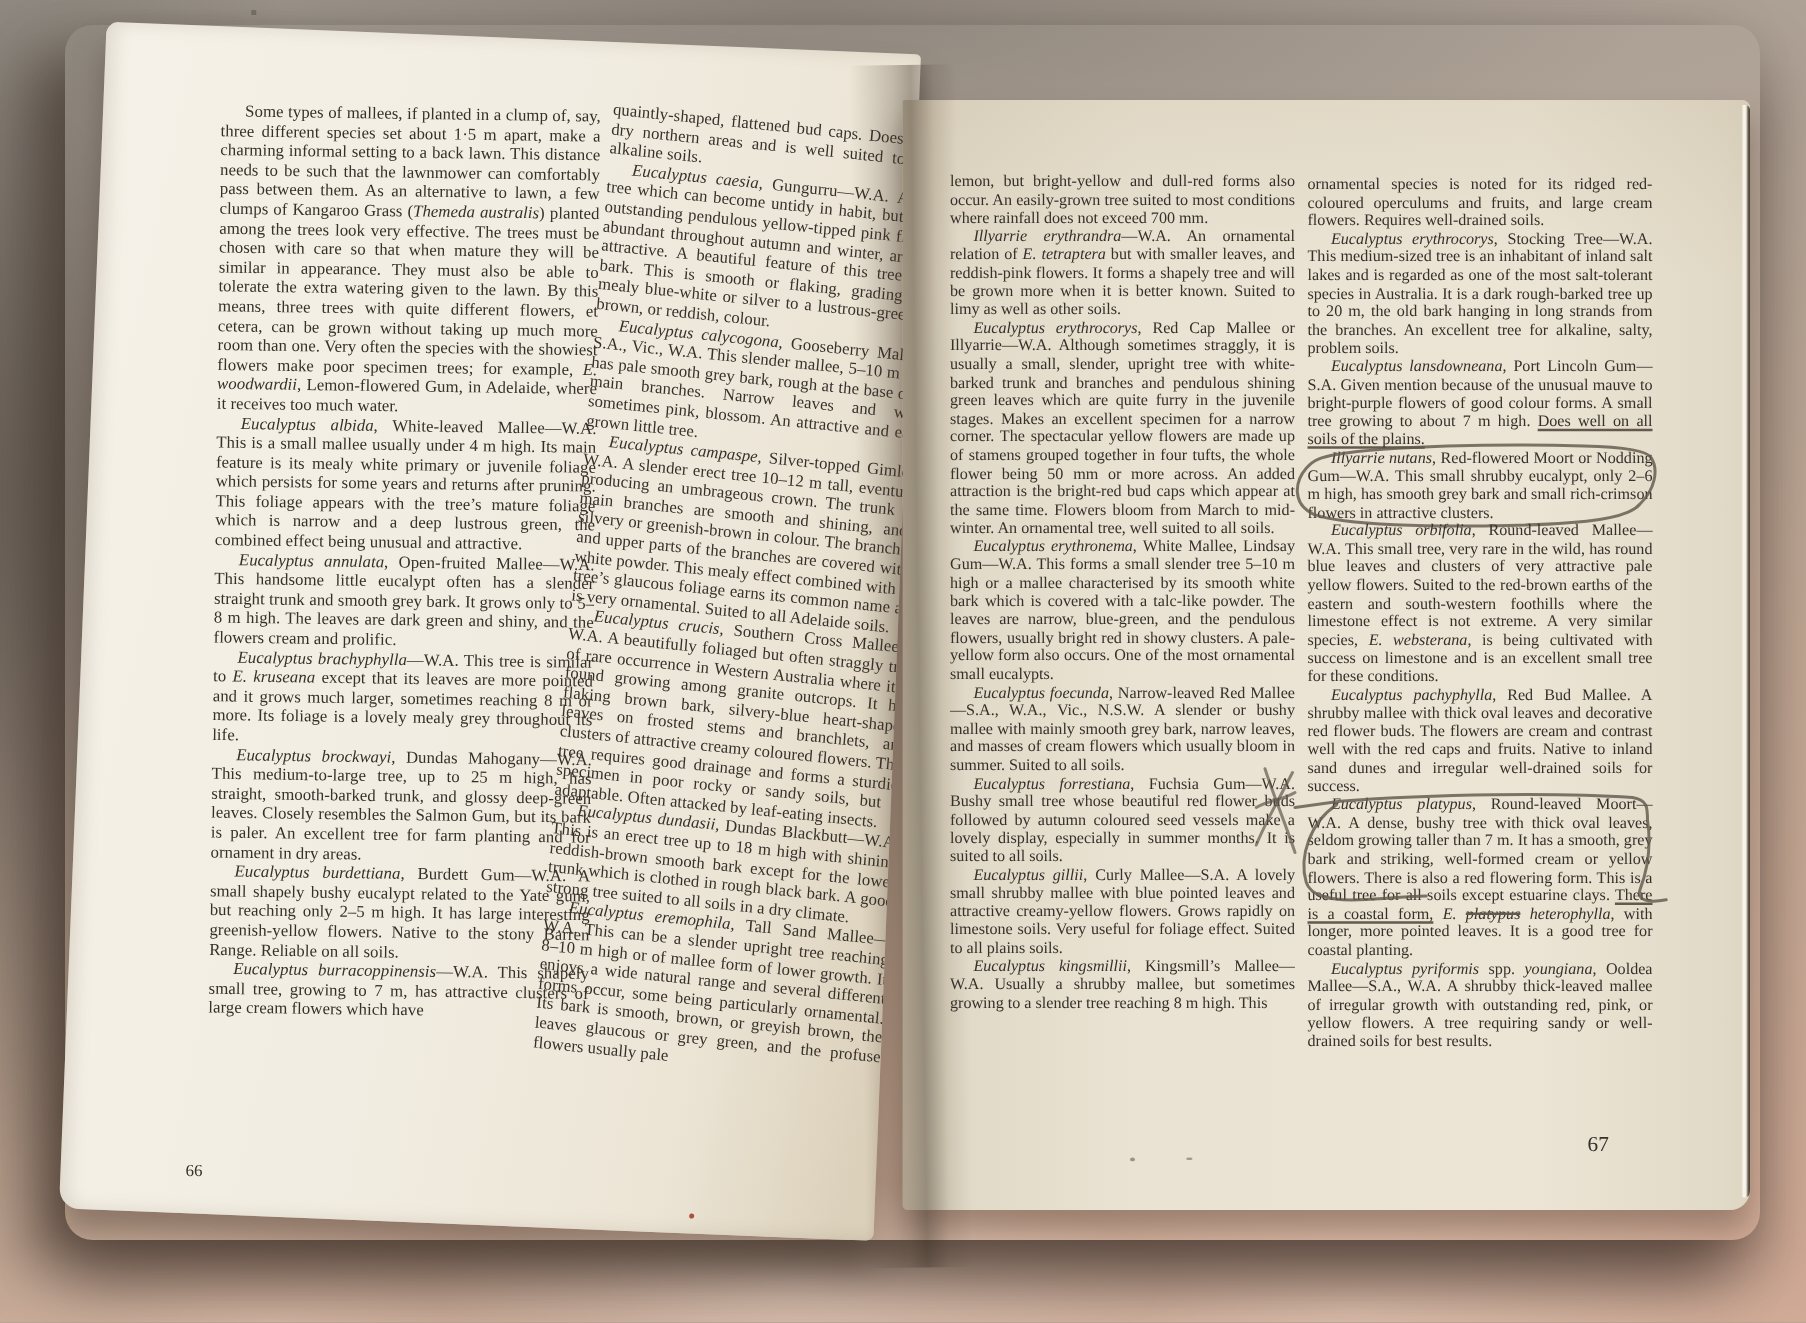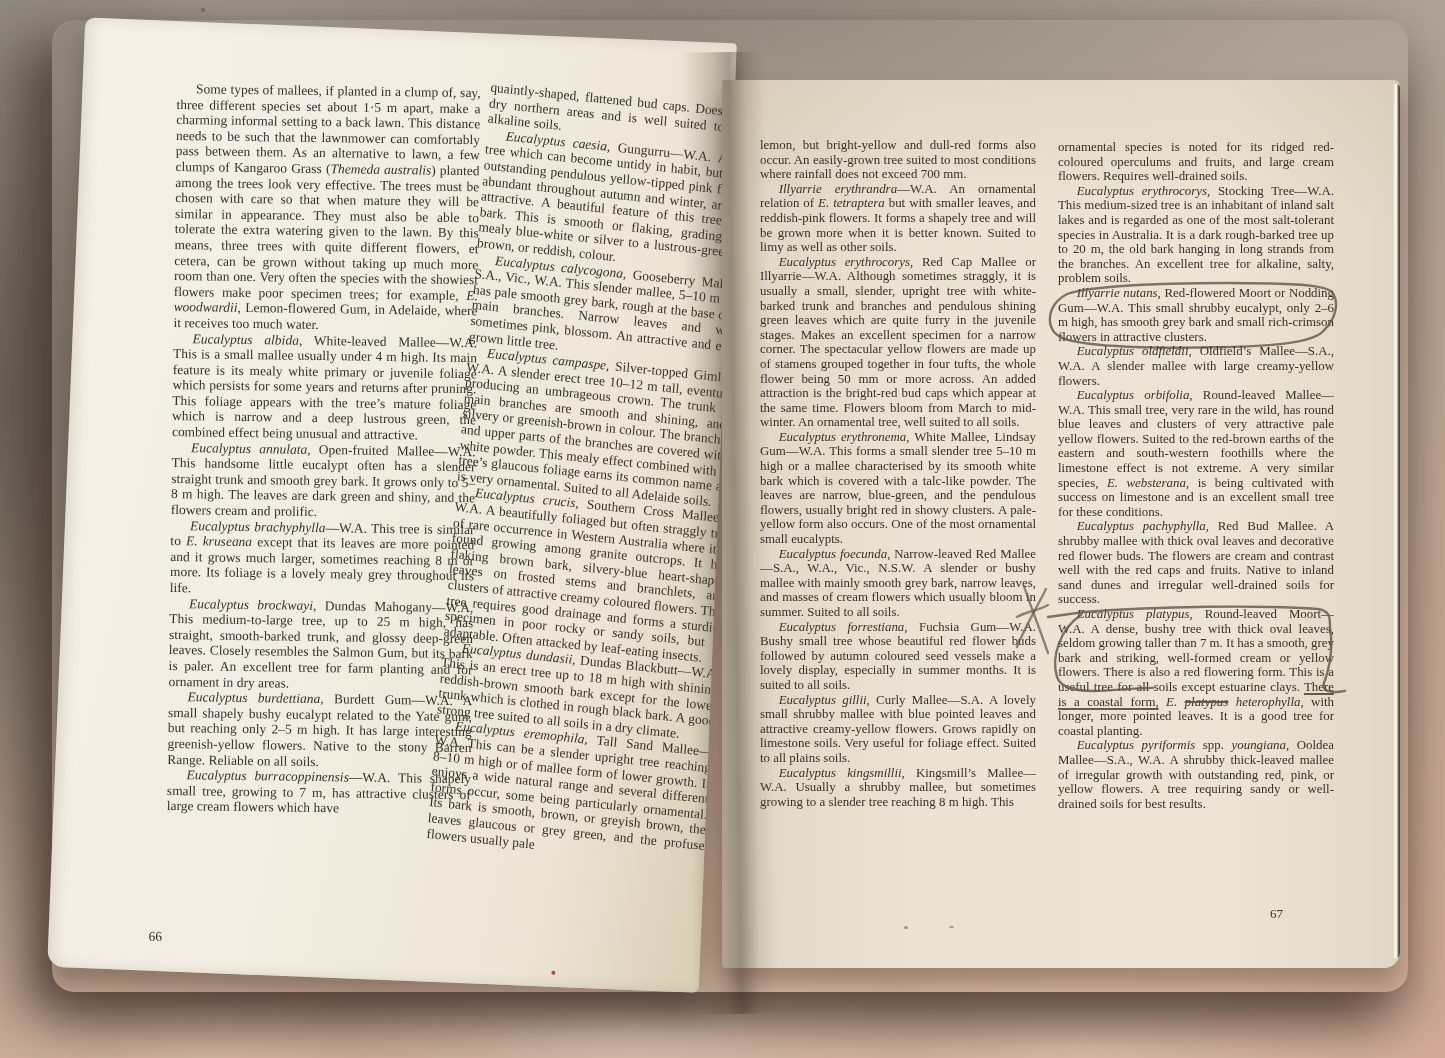--- a/index.html
+++ b/index.html
@@ -52,29 +52,29 @@
     position:absolute;left:686px;top:52px;width:86px;height:962px;z-index:4;pointer-events:none;
     transform:rotate(-0.8deg);
     background:linear-gradient(to right, rgba(74,60,45,0) 0%, rgba(74,60,45,0.26) 40%, rgba(50,40,30,0.38) 57%, rgba(74,60,45,0.12) 78%, rgba(74,60,45,0) 100%);
   }
   .col{position:absolute;text-align:justify;}
   .page-left .col{font-size:13.4px;line-height:15.6px;letter-spacing:0.05px;}
   .page-right .col{font-size:12.9px;line-height:14.6px;}
   .col1{left:94px;top:60px;width:304px;transform:rotate(-1.5deg);transform-origin:top left;}
   .col2{left:408px;top:46px;width:278px;transform:rotate(2.6deg) skewY(0.9deg);transform-origin:top left;}
   .col3{left:38px;top:58px;width:276px;}
-  .col4{left:336px;top:60px;width:276px;}
+  .col4{left:324px;top:60px;width:276px;}
   .col p{margin:0;text-indent:1.45em;position:relative;}
   .col p.cont{text-indent:0;}
   .it{font-style:italic;}
   .u-pen{text-decoration:underline;text-decoration-color:var(--pen);text-decoration-thickness:2px;text-underline-offset:2px;}
   .s-pen{text-decoration:line-through;text-decoration-color:var(--pen);text-decoration-thickness:2px;}
   .pagenum{position:absolute;font-size:13.5px;color:var(--ink);}
   .pagenum-left{left:100px;top:908px;transform:rotate(-1.5deg);}
-  .pagenum-right{left:548px;top:826px;font-size:13px;}
+  .pagenum-right{left:548px;top:826px;font-size:17px;}
   .pen-loop{position:absolute;left:-13px;top:-5px;width:calc(100% + 24px);height:calc(100% + 10px);overflow:visible;pointer-events:none;}
   .pen-loop.loop2{top:-4px;height:76%;}
   .pen-loop path, .pen-x path{fill:none;stroke:var(--pen);stroke-width:2.4;opacity:0.82;stroke-linecap:round;vector-effect:non-scaling-stroke;}
   .pen-x{position:absolute;left:-48px;top:-26px;width:46px;height:78px;overflow:visible;pointer-events:none;}
   .pen-x path{opacity:0.7;}
   .speck{position:absolute;border-radius:50%;pointer-events:none;}
   .speck-red{left:504px;top:934px;width:4px;height:4px;background:#a0342c;opacity:0.85;}
   .speck-a{left:182px;top:846px;width:4px;height:3px;background:#6a5f50;opacity:0.6;}
   .speck-b{left:227px;top:846px;width:5px;height:2px;background:#6a5f50;opacity:0.55;}
   .speck-fabric{left:201px;top:8px;width:4px;height:4px;background:#6b655e;opacity:0.7;position:absolute;}
@@ -116,24 +116,24 @@
         <p><span class="it">Eucalyptus erythrocorys</span><span>, Red Cap Mallee or Illyarrie—W.A. Although sometimes straggly, it is usually a small, slender, upright tree with white-barked trunk and branches and pendulous shining green leaves which are quite furry in the juvenile stages. Makes an excellent specimen for a narrow corner. The spectacular yellow flowers are made up of stamens grouped together in four tufts, the whole flower being 50 mm or more across. An added attraction is the bright-red bud caps which appear at the same time. Flowers bloom from March to mid-winter. An ornamental tree, well suited to all soils.</span></p>
         <p><span class="it">Eucalyptus erythronema</span><span>, White Mallee, Lindsay Gum—W.A. This forms a small slender tree 5–10 m high or a mallee characterised by its smooth white bark which is covered with a talc-like powder. The leaves are narrow, blue-green, and the pendulous flowers, usually bright red in showy clusters. A pale-yellow form also occurs. One of the most ornamental small eucalypts.</span></p>
         <p><span class="it">Eucalyptus foecunda</span><span>, Narrow-leaved Red Mallee—S.A., W.A., Vic., N.S.W. A slender or bushy mallee with mainly smooth grey bark, narrow leaves, and masses of cream flowers which usually bloom in summer. Suited to all soils.</span></p>
         <p><span class="it">Eucalyptus forrestiana</span><span>, Fuchsia Gum—W.A. Bushy small tree whose beautiful red flower buds followed by autumn coloured seed vessels make a lovely display, especially in summer months. It is suited to all soils.</span></p>
         <p><span class="it">Eucalyptus gillii</span><span>, Curly Mallee—S.A. A lovely small shrubby mallee with blue pointed leaves and attractive creamy-yellow flowers. Grows rapidly on limestone soils. Very useful for foliage effect. Suited to all plains soils.</span></p>
         <p><span class="it">Eucalyptus kingsmillii</span><span>, Kingsmill’s Mallee—W.A. Usually a shrubby mallee, but sometimes growing to a slender tree reaching 8 m high. This</span></p>
       </div>
     <div class="col col4">
         <p class="cont"><span>ornamental species is noted for its ridged red-coloured operculums and fruits, and large cream flowers. Requires well-drained soils.</span></p>
         <p><span class="it">Eucalyptus erythrocorys</span><span>, Stocking Tree—W.A. This medium-sized tree is an inhabitant of inland salt lakes and is regarded as one of the most salt-tolerant species in Australia. It is a dark rough-barked tree up to 20 m, the old bark hanging in long strands from the branches. An excellent tree for alkaline, salty, problem soils.</span></p>
+        <p><span class="it">Eucalyptus lansdowneana</span><span>, Port Lincoln Gum—S.A. Given mention because of the unusual mauve to bright-purple flowers of good colour forms. A small tree growing to about 7 m high. </span><span class="u-pen">Does well on all soils of the plains.</span></p>
         <p><span class="it">Illyarrie nutans</span><span>, Red-flowered Moort or Nodding Gum—W.A. This small shrubby eucalypt, only 2–6 m high, has smooth grey bark and small rich-crimson flowers in attractive clusters.</span><svg viewBox="0 0 100 100" preserveAspectRatio="none" class="pen-loop">
             <path d="M12,14 C26,4 55,1 78,4 C88,5 95,9 96,18 C98,32 97,55 93,72 C90,88 80,95 58,97 C38,99 14,97 6,84 C0,72 1,45 4,30 C6,20 8,17 12,14 Z"></path>
           </svg></p>
-        <p><span class="it">Eucalyptus oldfieldii</span><span>, Oldfield’s Mallee—S.A., W.A. A slender mallee with large creamy-yellow flowers.</span></p>
         <p><span class="it">Eucalyptus orbifolia</span><span>, Round-leaved Mallee—W.A. This small tree, very rare in the wild, has round blue leaves and clusters of very attractive pale yellow flowers. Suited to the red-brown earths of the eastern and south-western foothills where the limestone effect is not extreme. A very similar species, </span><span class="it">E. websterana</span><span>, is being cultivated with success on limestone and is an excellent small tree for these conditions.</span></p>
         <p><span class="it">Eucalyptus pachyphylla</span><span>, Red Bud Mallee. A shrubby mallee with thick oval leaves and decorative red flower buds. The flowers are cream and contrast well with the red caps and fruits. Native to inland sand dunes and irregular well-drained soils for success.</span></p>
         <p><span class="it">Eucalyptus platypus</span><span>, Round-leaved Moort—W.A. A dense, bushy tree with thick oval leaves, seldom growing taller than 7 m. It has a smooth, grey bark and striking, well-formed cream or yellow flowers. There is also a red flowering form. This is a useful tree for all soils except estuarine clays. </span><span class="u-pen">There is a coastal form,</span><span> </span><span class="it">E. </span><span class="it s-pen">platypus</span><span class="it"> heterophylla</span><span>, with longer, more pointed leaves. It is a good tree for coastal planting.</span><svg viewBox="0 0 100 100" preserveAspectRatio="none" class="pen-loop loop2">
             <path d="M1,14 L13,9 C38,3 72,2 91,6 C95,8 95,14 95,24 C96,44 95,64 93,80 C92,88 95,91 100,88"></path>
             <path d="M12,12 C5,26 2,54 4,74 C5,84 10,89 18,88 C26,87 31,85 36,85"></path>
           </svg><svg viewBox="0 0 46 78" preserveAspectRatio="none" class="pen-x">
             <path d="M14,5 C20,24 30,48 38,72"></path>
             <path d="M36,8 C26,28 14,48 7,66"></path>
             <path d="M7,36 C17,30 28,30 38,24"></path>
           </svg></p>

